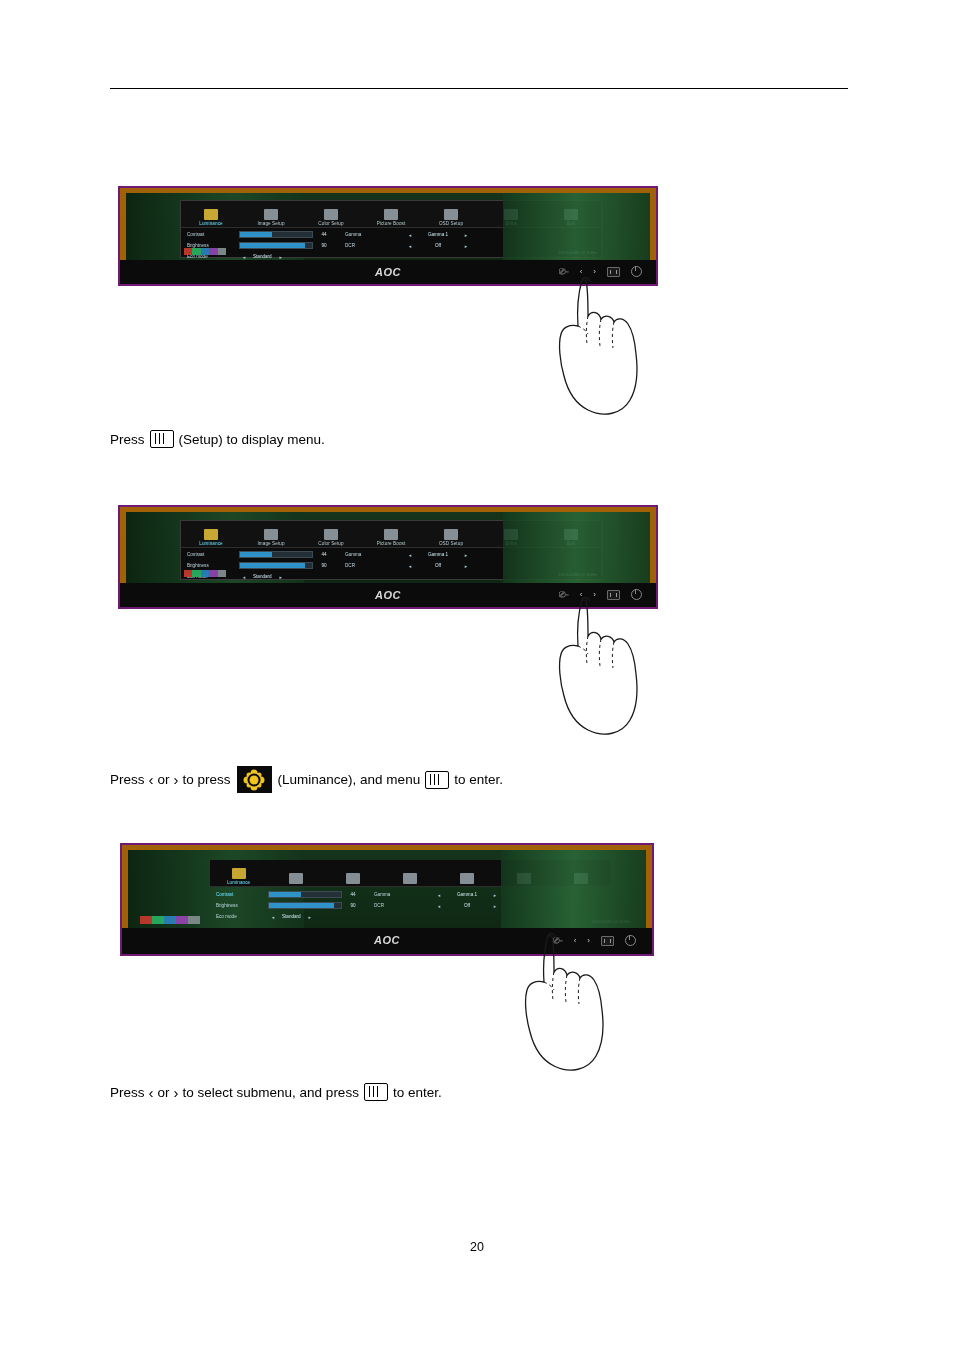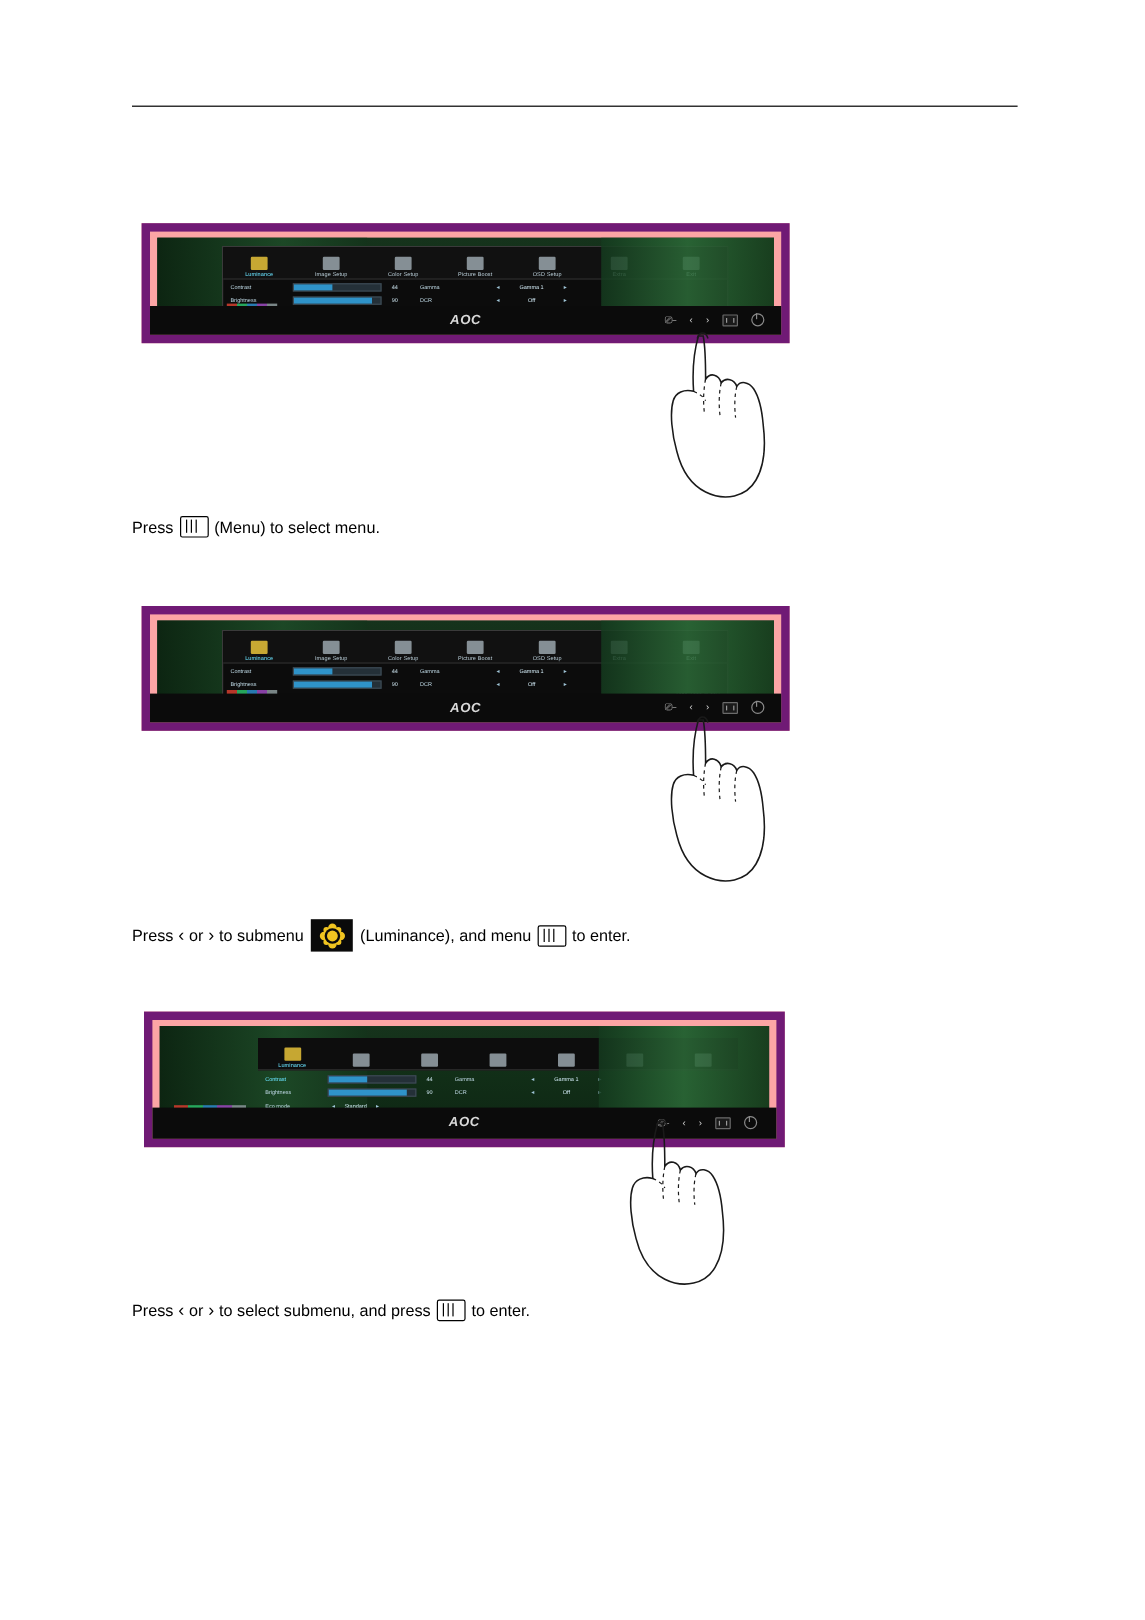--- a/index.html
+++ b/index.html
@@ -14,22 +14,22 @@
   .page{position:relative;width:954px;height:1350px;}
 
   .top-rule{
     position:absolute;left:110px;top:88px;width:738px;height:0;
     border-top:1.6px solid #000;
   }
 
   
   .monitor{
     position:absolute;
-    background:#fca5a5;
-    border:7px solid #701a75;
+    background:#a16207;
+    border:2px solid #701a75;
     box-sizing:border-box;
   }
   .screen{
     position:absolute;
     left:6px;right:6px;top:5px;
     height:70px;
     background:linear-gradient(180deg,#16331c 0%,#123018 40%,#0e2714 100%);
     overflow:hidden;
   }
   .screen:before{
@@ -257,21 +257,21 @@
       <path d="M94,50 C92,58 92,68 93,76" fill="none" stroke="#1a1a1a" stroke-width="1" stroke-dasharray="3,3"></path>
       <path d="M81,47 C79,56 79,66 80,74" fill="none" stroke="#1a1a1a" stroke-width="1" stroke-dasharray="3,3"></path>
       <path d="M68,44 C66,54 66,64 67,72" fill="none" stroke="#1a1a1a" stroke-width="1" stroke-dasharray="3,3"></path>
       <path d="M61,10 C63,4 68,4 70,10" fill="none" stroke="#1a1a1a" stroke-width="1.3"></path>
     </svg>
   </div>
 
   <div class="caption" style="left:110px;top:430px;">
     <span>Press</span>
     <span class="key-menu"></span>
-    <span>(Menu) to select menu.</span>
+    <span>(Setup) to display menu.</span>
   </div>
 
   <div class="monitor" style="left:118px;top:505px;width:540px;height:104px;">
     <div class="screen" style="height:73px;">
       <div class="osd" style="left:54px;top:8px;width:422px;height:60px;">
         <div class="osd-top">
           <div class="osd-tab sel">
             <div class="tico"></div>
             <div class="tlab">Luminance</div>
           </div>
@@ -361,21 +361,21 @@
       <path d="M68,44 C66,54 66,64 67,72" fill="none" stroke="#1a1a1a" stroke-width="1" stroke-dasharray="3,3"></path>
       <path d="M61,10 C63,4 68,4 70,10" fill="none" stroke="#1a1a1a" stroke-width="1.3"></path>
     </svg>
   </div>
 
   <div class="caption" style="left:110px;top:766px;">
     <span>Press</span>
     <span class="chev">‹</span>
     <span>or</span>
     <span class="chev">›</span>
-    <span>to submenu</span>
+    <span>to press</span>
     <span class="lum-icon"></span>
     <span>(Luminance), and menu</span>
     <span class="key-menu"></span>
     <span>to enter.</span>
   </div>
 
   <div class="monitor" style="left:120px;top:843px;width:534px;height:113px;">
     <div class="screen" style="height:82px;">
       <div class="osd" style="left:82px;top:10px;width:400px;height:62px;background:transparent;border:none;">
         <div class="osd-top" style="background:#0d0d0d;">
@@ -468,14 +468,15 @@
   <div class="caption" style="left:110px;top:1083px;">
     <span>Press</span>
     <span class="chev">‹</span>
     <span>or</span>
     <span class="chev">›</span>
     <span>to select submenu, and press</span>
     <span class="key-menu"></span>
     <span>to enter.</span>
   </div>
 
+  <div class="pagenum">20</div>
 
 </div>
 
 </body></html>

